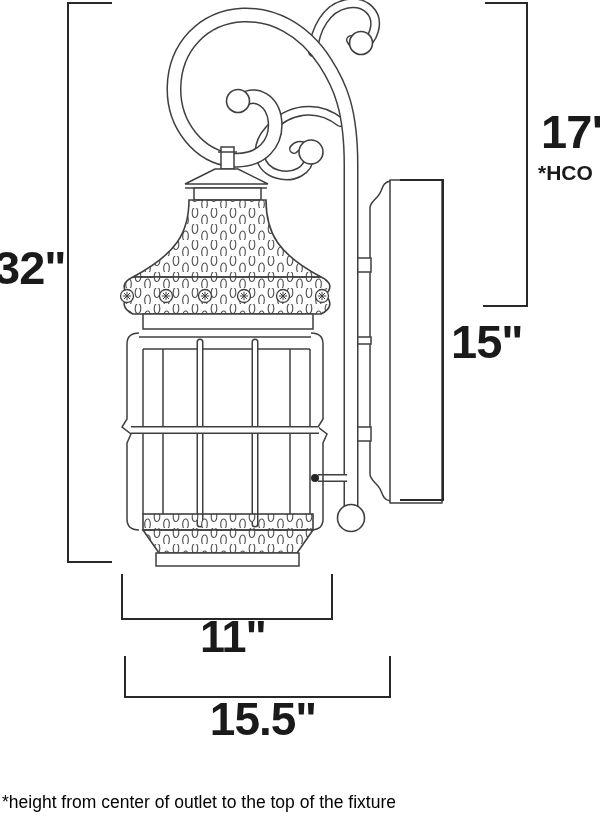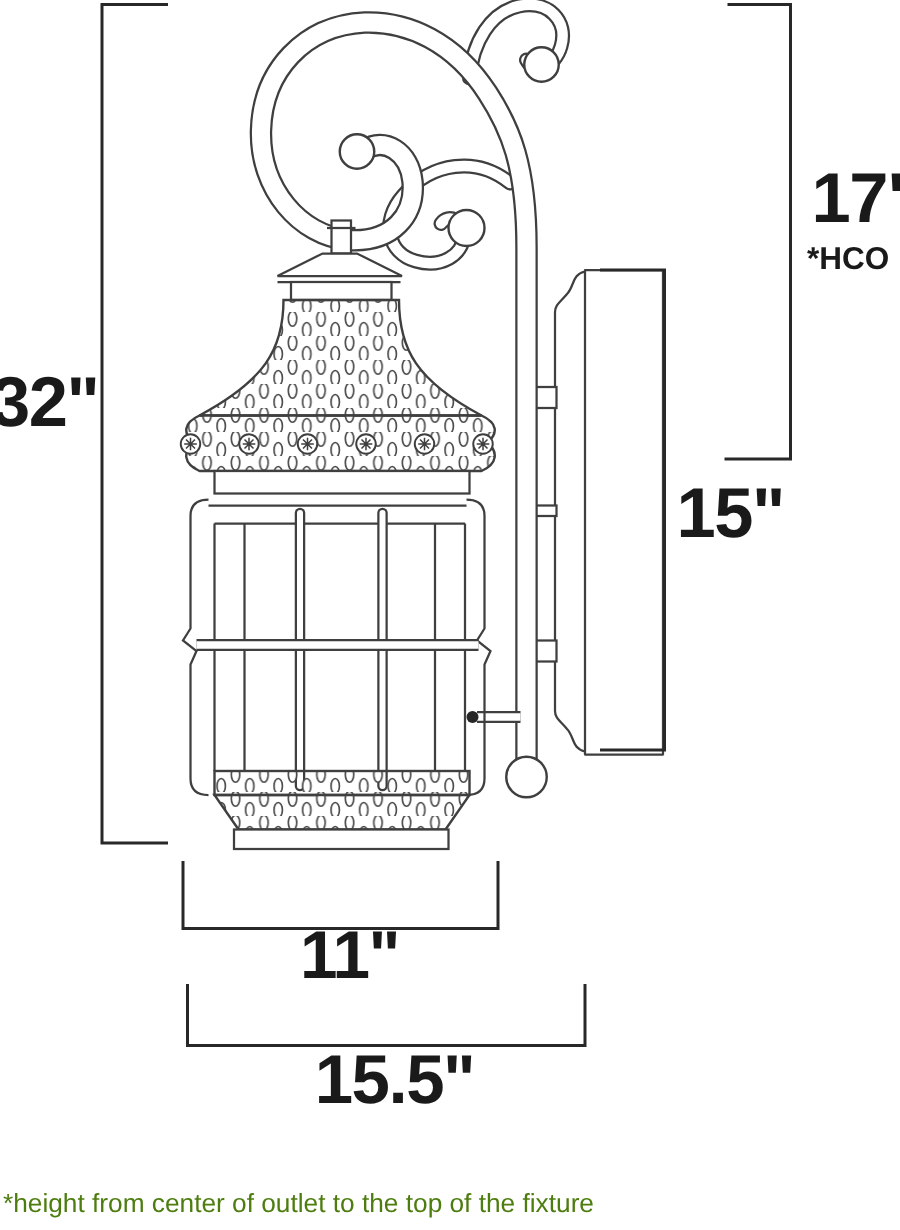--- a/index.html
+++ b/index.html
@@ -24,21 +24,21 @@
 
   
   .dim { position:absolute; color:#1a1a1a; font-weight:600; line-height:1; letter-spacing:-1px; white-space:nowrap; }
   .d32 { left:-6px; top:244px; width:70px; text-align:right; font-size:47px; }
   .d17 { left:541px; top:108px; font-size:47px; }
   .hco { left:538px; top:162px; font-size:21px; letter-spacing:0; }
   .d15 { left:451px; top:318px; font-size:47px; }
   .d11 { left:173px; top:614px; width:120px; text-align:center; font-size:45px; }
   .d155{ left:183px; top:696px; width:160px; text-align:center; font-size:46px; }
   .footnote { position:absolute; left:2px; top:792px; font-size:17.5px; font-weight:400;
-              color:#4d7c0f; letter-spacing:0; white-space:nowrap; }
+              color:#000000; letter-spacing:0; white-space:nowrap; }
 </style>
 </head>
 <body>
 
 <div class="canvas">
 
   <svg width="600" height="820" viewBox="0 0 600 820">
     <defs>
       <pattern id="holes" width="19" height="16" patternUnits="userSpaceOnUse">
         <ellipse cx="5" cy="4.5" rx="2.8" ry="5" fill="#fff" stroke="#4a4a4a" stroke-width="1.1"></ellipse>

